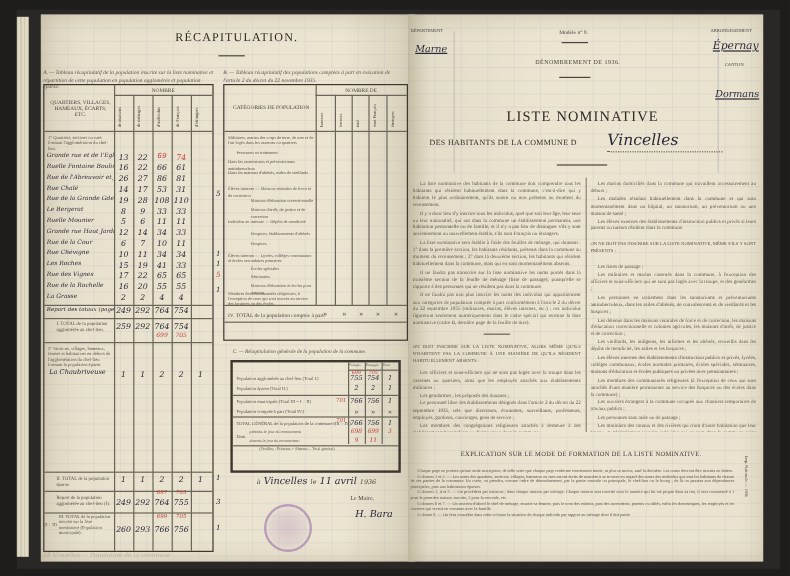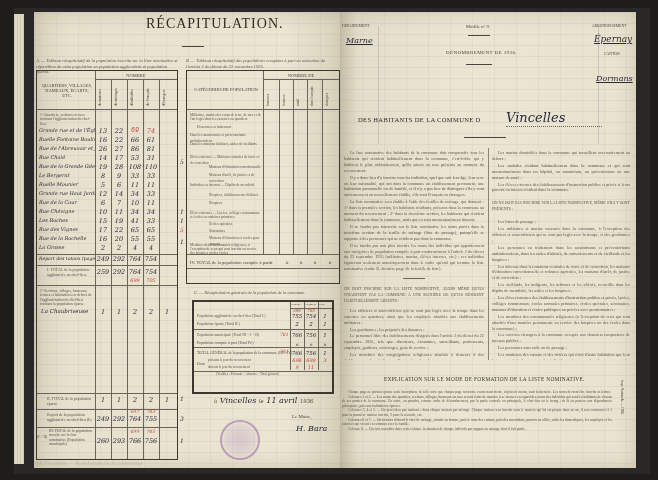--- a/index.html
+++ b/index.html
@@ -26,21 +26,21 @@
 </style>
 </head>
 <body>
 
 <div class="book"></div>
 <div class="edge-strip"></div>
 
 <div class="page left" style="left:34px;top:12px;">
   <div class="grid"></div>
 
-  <div class="abs title" style="left:112px;top:4px;font-size:14px;">RÉCAPITULATION.</div>
+  <div class="abs title" style="left:112px;top:14px;font-size:10px;">RÉCAPITULATION.</div>
   <div class="rule" style="left:148px;top:34px;width:22px;"></div>
 
   <div class="abs tiny" style="left:2px;top:46px;width:144px;font-style:italic;">A. — Tableau récapitulatif de la population inscrite sur la liste nominative et répartition de cette population en population agglomérée et population éparse.</div>
 
   <div class="abs tiny" style="left:152px;top:46px;width:150px;font-style:italic;">B. — Tableau récapitulatif des populations comptées à part en exécution de l'article 2 du décret du 22 novembre 1935.</div>
 
   <div class="box" style="left:2px;top:58px;width:140px;height:388px;">
     <div class="hl" style="left:0;right:0;top:38px;border-top-width:1.5px;"></div>
     <div class="vl" style="left:58px;top:0;bottom:0;"></div>
     <div class="vl" style="left:74px;top:8px;bottom:0;"></div>
@@ -325,20 +325,21 @@
   <div class="abs small" style="left:126px;top:12px;font-size:4.6px;">Modèle n° 9.</div>
   <div class="rule" style="left:128px;top:23px;width:22px;border-top-width:1px;"></div>
   <div class="abs small" style="left:106px;top:38px;font-size:5px;letter-spacing:.4px;">DÉNOMBREMENT DE 1936.</div>
   <div class="rule" style="left:126px;top:52px;width:26px;border-top-width:1px;"></div>
 
   <div class="abs small" style="left:252px;top:12px;font-size:3.8px;">ARRONDISSEMENT</div>
   <div class="abs hand" style="left:254px;top:22px;font-size:9px;text-decoration:underline;">Épernay</div>
   <div class="abs small" style="left:264px;top:40px;font-size:3.8px;">CANTON</div>
   <div class="abs hand" style="left:256px;top:62px;font-size:8px;text-decoration:underline;">Dormans</div>
 
+  <div class="abs" style="left:82px;top:78px;font-size:12px;letter-spacing:1px;color:#2f2c26;">LISTE NOMINATIVE</div>
   <div class="abs" style="left:18px;top:104px;font-size:6.6px;letter-spacing:.3px;color:#2f2c26;">
     <span>DES HABITANTS DE LA COMMUNE D</span>
   </div>
   <div class="abs hand" style="left:166px;top:98px;font-size:13px;">Vincelles</div>
   <div class="hl" style="left:166px;top:114px;width:96px;border-top:1px dotted #6a6558;"></div>
   <div class="rule" style="left:124px;top:125px;width:42px;"></div>
 
   <div class="vl" style="left:148px;top:136px;height:212px;border-color:#8a8474;border-left-width:1.5px;"></div>
 
   <div class="abs" style="left:4px;top:138px;width:140px;height:210px;overflow:hidden;">

